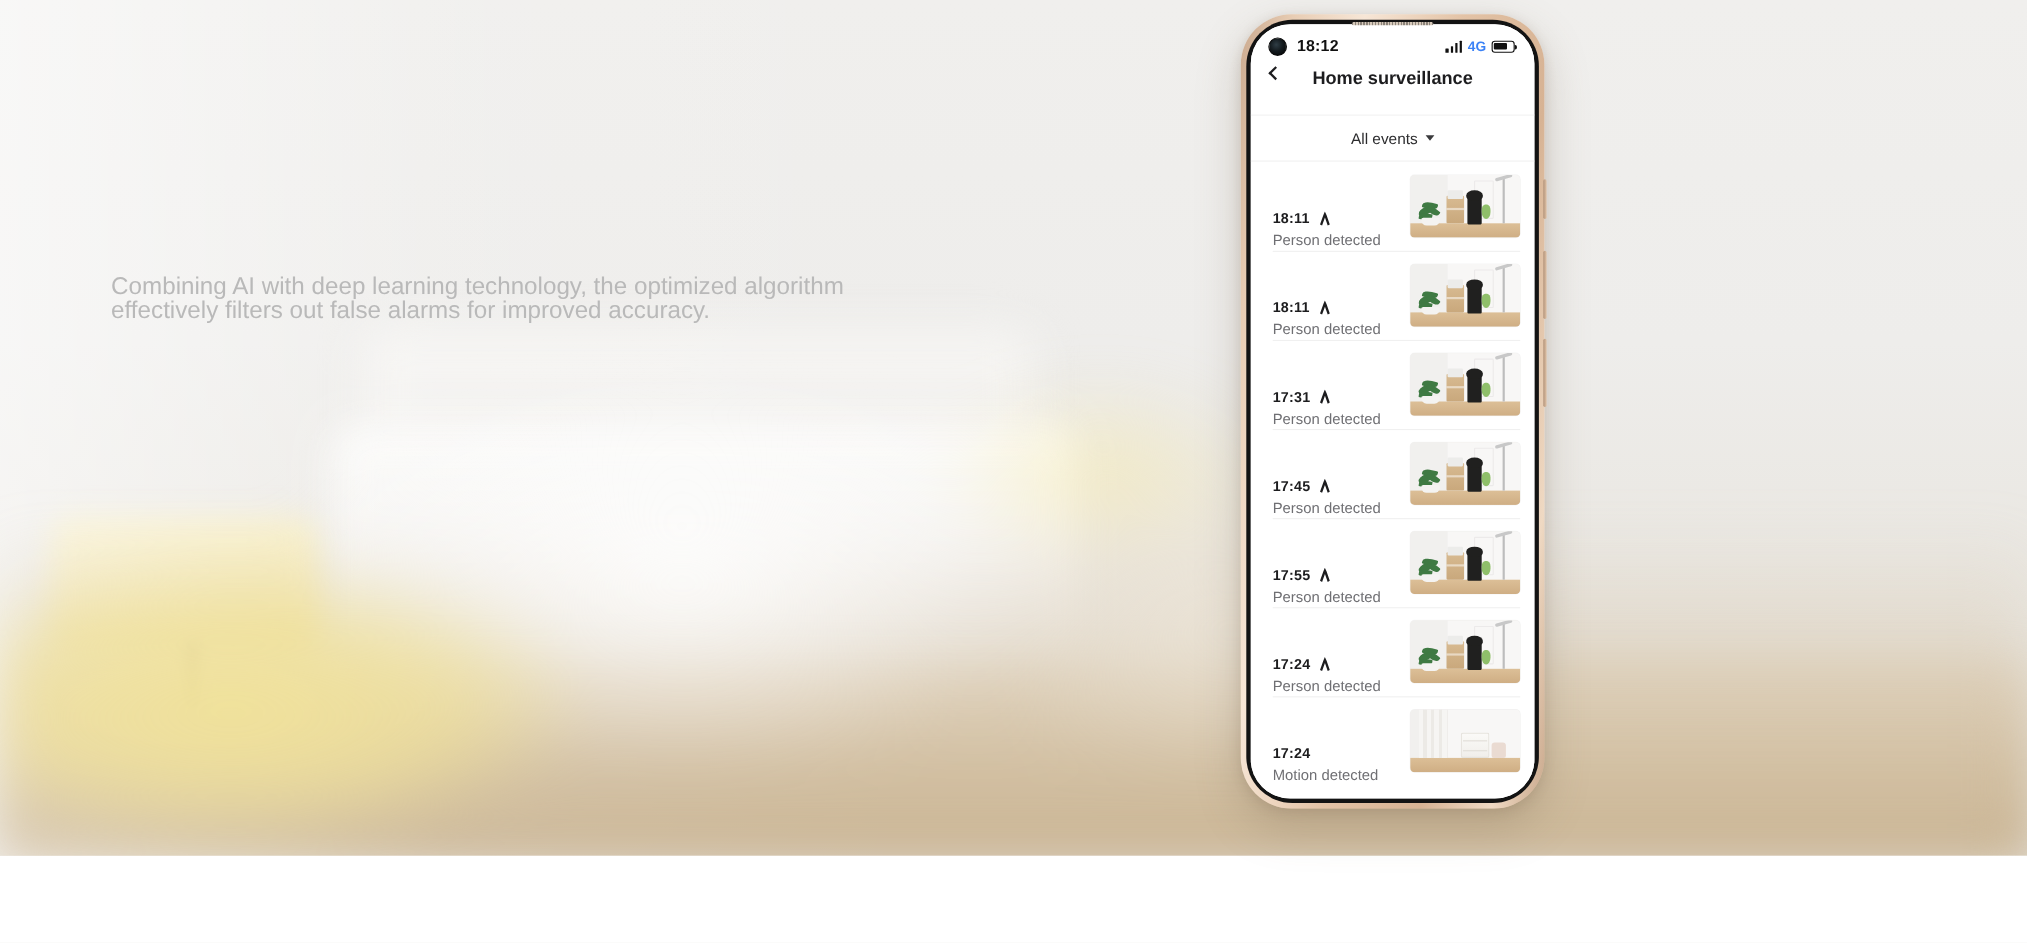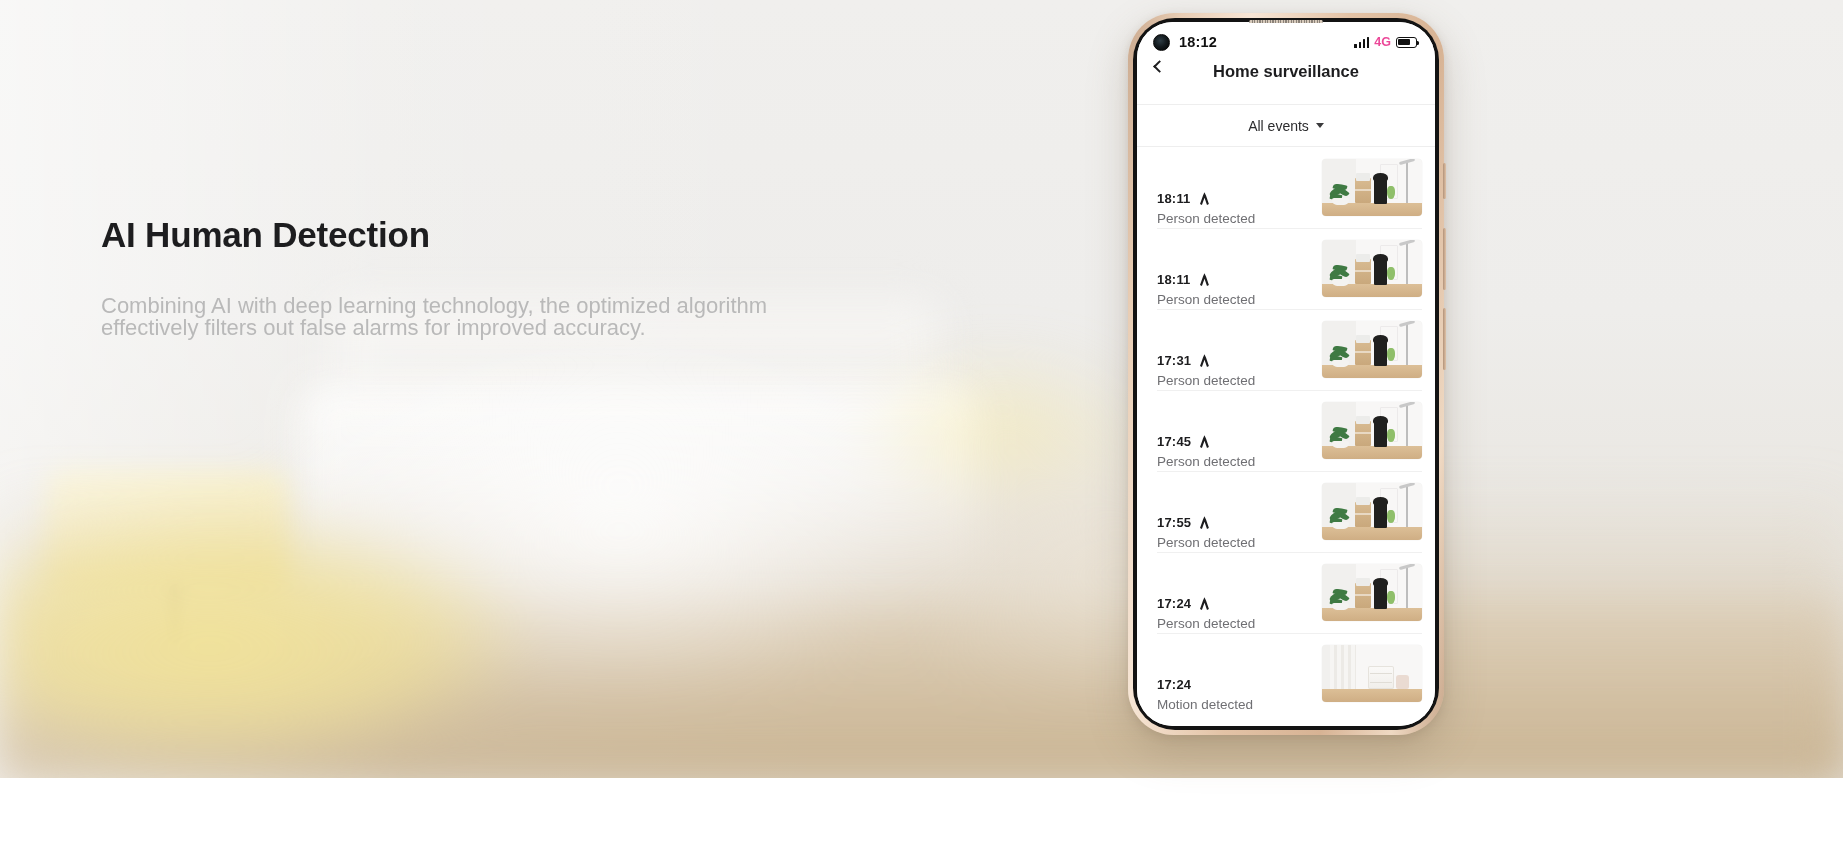--- a/index.html
+++ b/index.html
@@ -109,21 +109,21 @@
     color: #b9b9b9;
     max-width: 680px;
     font-weight: 400;
   }
 
   
   .phone {
     position: absolute;
     left: 1128px;
     top: 13px;
-    width: 316px;
+    width: 276px;
     height: 722px;
   }
   .phone-frame {
     position: absolute; inset: 0;
     border-radius: 46px;
     background: linear-gradient(100deg, #caa98e 0%, #e8cdb4 12%, #f7e6d6 28%, #e3c3a6 50%, #d7b394 72%, #efd9c3 88%, #c9a88c 100%);
     box-shadow: 0 16px 40px rgba(120,100,80,.28), 0 3px 10px rgba(120,100,80,.18);
   }
   .phone-bezel {
     position: absolute;
@@ -176,21 +176,21 @@
     border: 1.5px solid #0b0b0b;
   }
   .sb-time { font-size: 14.5px; font-weight: 600; color: #111; letter-spacing: .2px; }
   .sb-right { display: flex; align-items: center; gap: 5px; }
   .signal { display: flex; align-items: flex-end; gap: 1.5px; height: 11px; }
   .signal i { display: block; width: 2.6px; background: #111; border-radius: .5px; }
   .signal i:nth-child(1) { height: 4px; }
   .signal i:nth-child(2) { height: 6px; }
   .signal i:nth-child(3) { height: 8.5px; }
   .signal i:nth-child(4) { height: 11px; }
-  .sb-net { font-size: 12.5px; font-weight: 700; color: #ec4899; }
+  .sb-net { font-size: 12.5px; font-weight: 700; color: #3b82f6; }
   .battery {
     width: 21px; height: 11px;
     border: 1.6px solid #111;
     border-radius: 3px;
     position: relative;
     padding: 1.2px;
   }
   .battery::after {
     content: "";
     position: absolute;
@@ -345,21 +345,20 @@
     <div class="bg-couch"></div>
     <div class="bg-floor"></div>
     <div class="bg-stool"></div>
     <div class="bg-stool-leg"></div>
     <div class="bg-vignette"></div>
   </div>
   <div class="bottom-band"></div>
 
   <div class="copy">
     <h1 class="headline">
-      <span class="l1">AI Human Detection</span>
     </h1>
     <p class="subcopy">Combining AI with deep learning technology, the optimized algorithm effectively filters out false alarms for improved accuracy.</p>
   </div>
 
   <div class="phone">
     <div class="phone-frame"></div>
     <div class="side-btn b1"></div>
     <div class="side-btn b2"></div>
     <div class="side-btn b3"></div>
     <div class="phone-bezel"></div>

